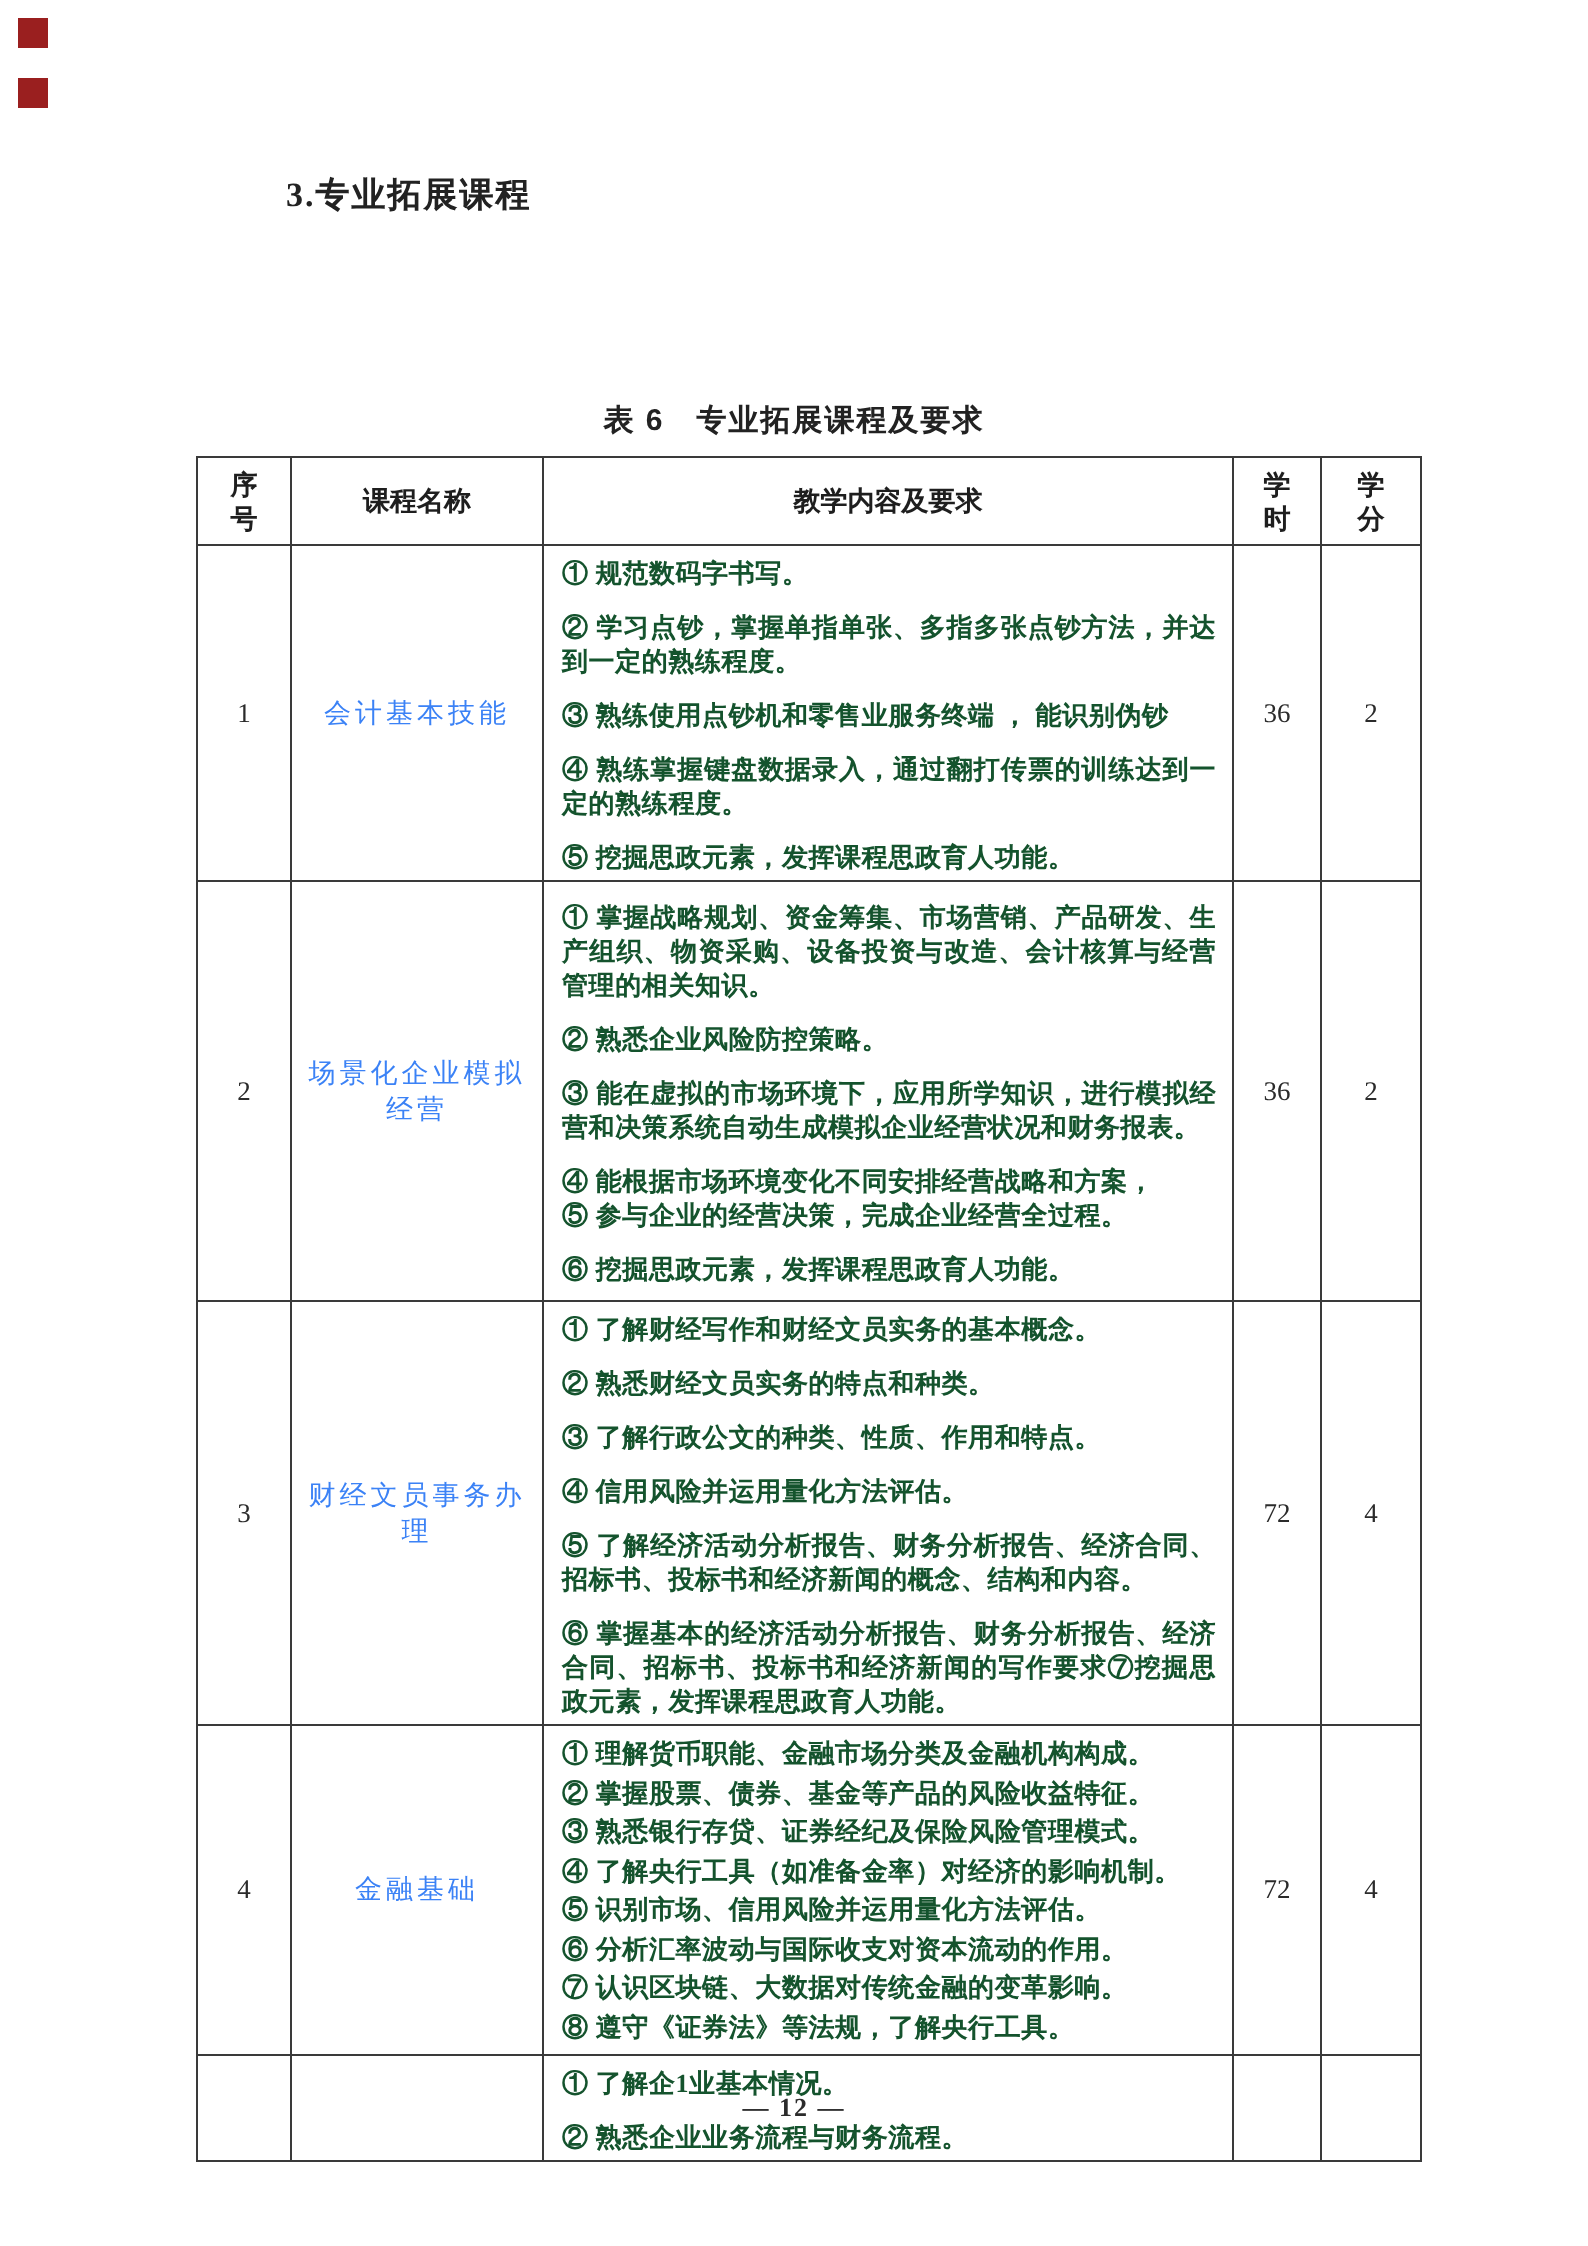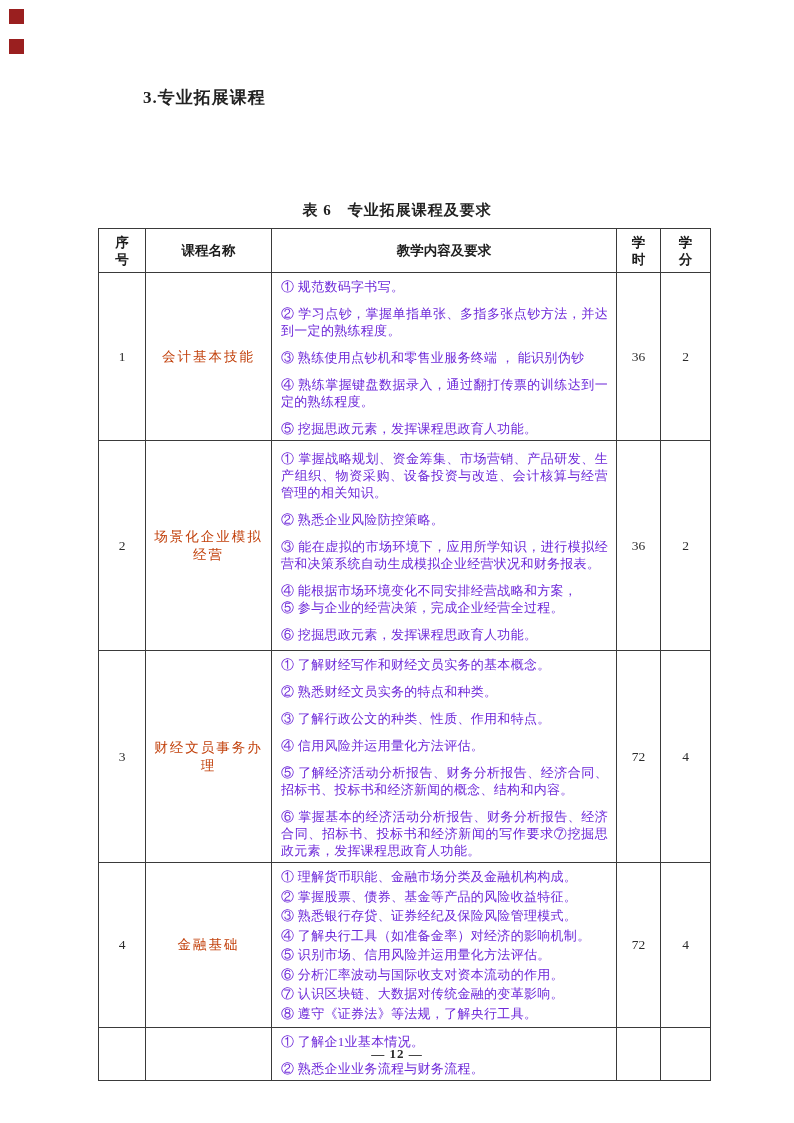--- a/index.html
+++ b/index.html
@@ -43,21 +43,21 @@
     text-align: justify;
     letter-spacing: 1.5px;
     color: #2b2b2b;
   }
   .table-caption {
     position: absolute;
     left: 0;
     right: 0;
     top: 201px;
     text-align: center;
-    font-family: Liberation Serif, serif;
+    font-family: Liberation Sans, sans-serif;
     font-weight: 600;
     font-size: 15px;
     letter-spacing: 1px;
     color: #222;
   }
   table.course-table {
     position: absolute;
     left: 98px;
     top: 228px;
     width: 612px;
@@ -83,33 +83,34 @@
   td.cell-no, td.cell-hours, td.cell-credits {
     text-align: center;
     font-size: 13.5px;
     color: #2b2b2b;
   }
   td.cell-course {
     text-align: center;
     font-size: 13.5px;
     letter-spacing: 2px;
     padding: 16px 6px;
-    color: #c2410c;
+    color: #3b82f6;
   }
   td.cell-content {
     padding: 5px 8px 3px 9px;
     font-size: 13px;
   }
   td.cell-content p {
     line-height: 17px;
     margin: 0 0 10px 0;
     text-align: justify;
     letter-spacing: 0.3px;
     white-space: pre-line;
-    color: #6d28d9;
+    color: #14532d;
+    font-weight: bold;
   }
   td.cell-content p:last-child { margin-bottom: 0; }
   tr.tight td.cell-content p { margin-bottom: 2.5px; }
   .page-footer {
     position: absolute;
     left: 0;
     right: 0;
     top: 1046px;
     text-align: center;
     font-size: 13px;

